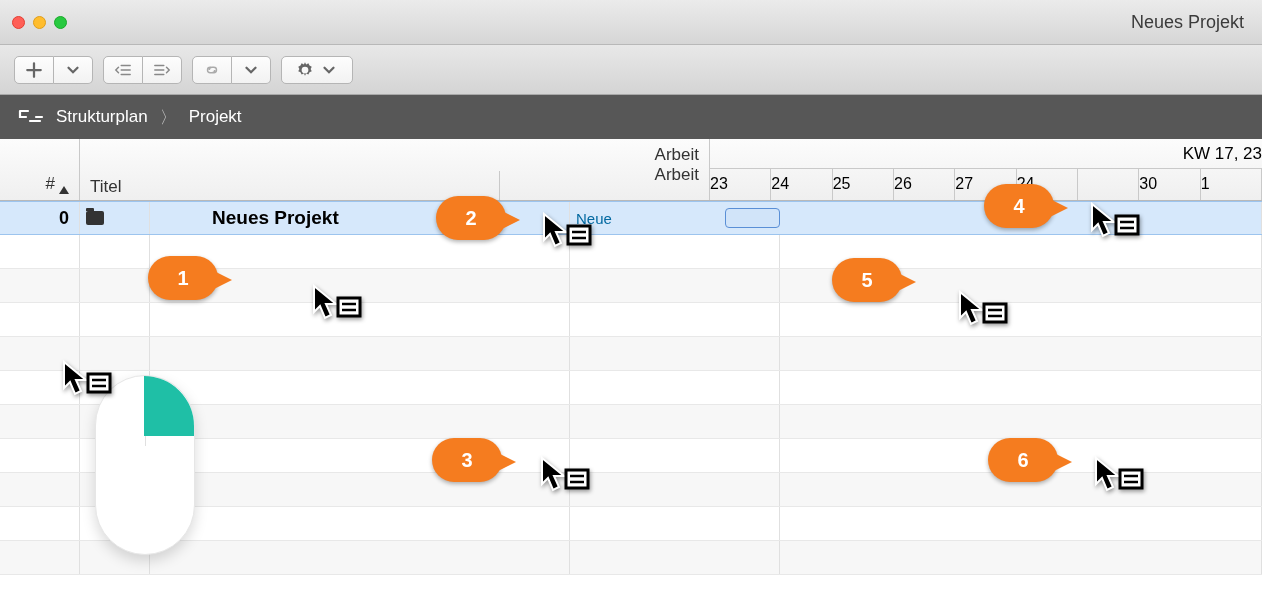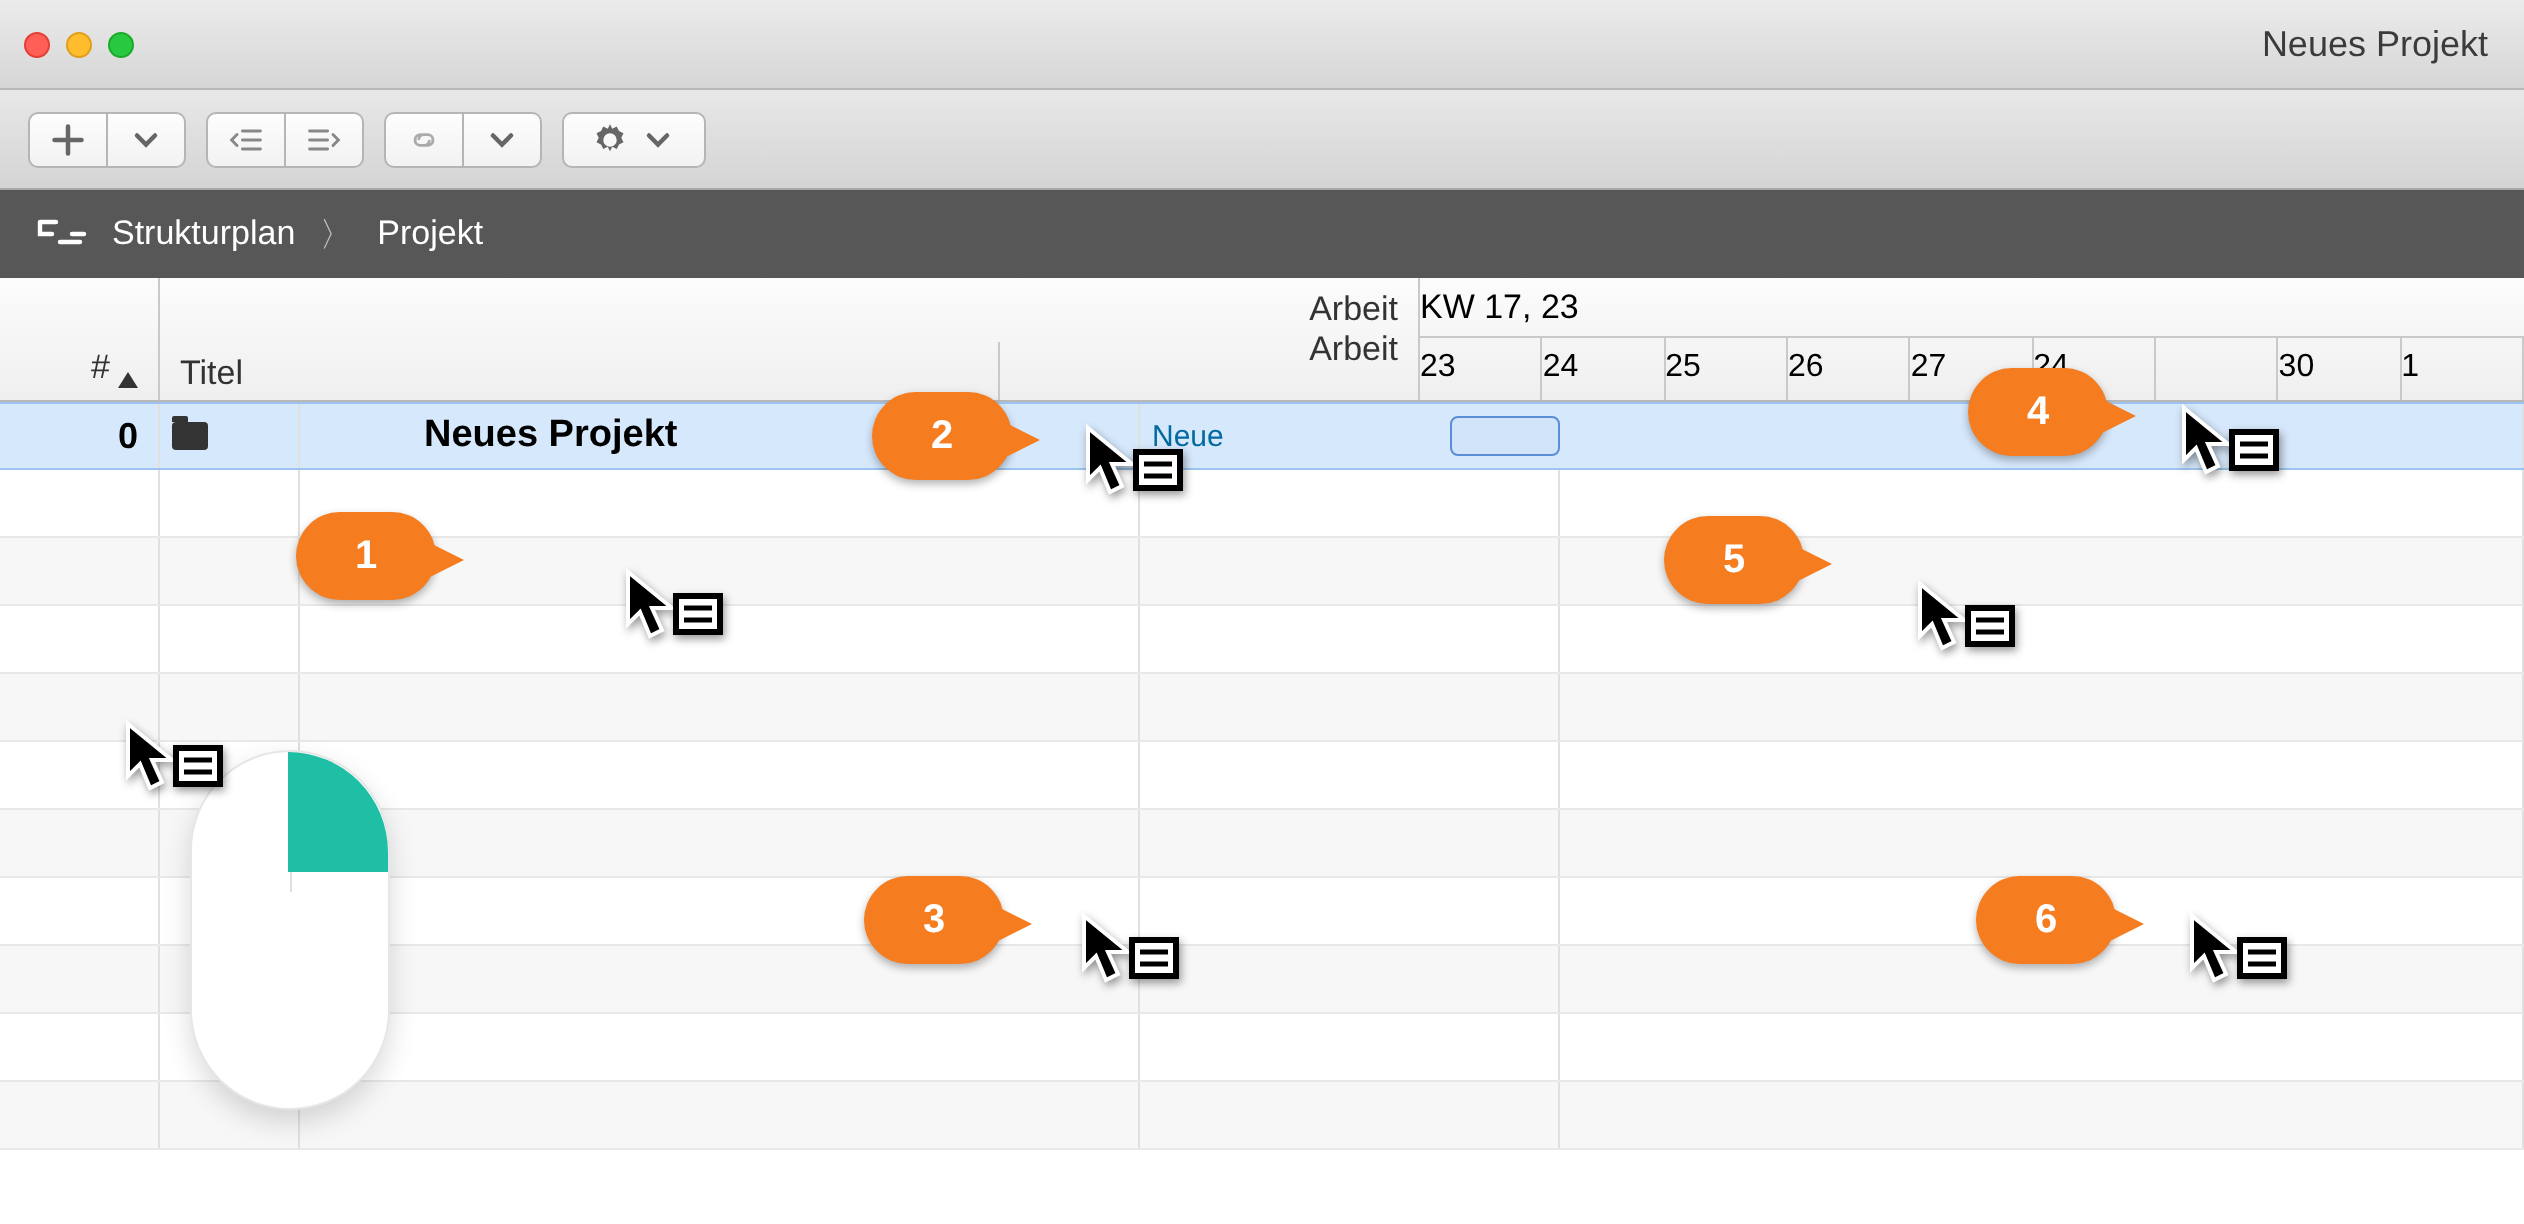--- a/index.html
+++ b/index.html
@@ -27,21 +27,21 @@
   .crumb-sep { color: #bfbfbf; }
 
   
   .theader { display: flex; height: 62px; background: linear-gradient(#fcfcfc,#efefef); border-bottom: 1px solid #b8b8b8; }
   .colh { border-right: 1px solid #c9c9c9; padding: 6px 10px; font-size: 17px; color: #333; display: flex; flex-direction: column; justify-content: flex-start; position: relative; }
   .colh.num { width: 80px; align-items: flex-end; flex-direction: row; justify-content: flex-end; gap: 4px; }
   .colh.info{ width: 70px; }
   .colh.titl{ width: 420px; margin-top: 32px; }
   .colh.vorg{ width: 210px; align-items: flex-end; }
   .gantth { flex: 1; display: flex; flex-direction: column; }
-  .gweek { text-align: left; font-size: 17px; height: 30px; line-height: 30px; border-bottom: 1px solid #c9c9c9; }
+  .gweek { text-align: right; font-size: 17px; height: 30px; line-height: 30px; border-bottom: 1px solid #c9c9c9; }
   .gdays { display: flex; flex: 1; }
   .gday { flex: 1; border-right: 1px solid #c9c9c9; font-size: 16px; line-height: 30px; }
   .sort-tri { width:0;height:0;border-left:5px solid transparent;border-right:5px solid transparent;border-bottom:8px solid #333; display:inline-block;}
 
   
   .tbody { position: relative; }
   .row { height: 34px; display: flex; align-items: center; border-bottom: 1px solid #e8e8e8; }
   .row.striped:nth-child(odd){ background:#f7f7f7;}
   .row.selected { background: #d6e8fb; border-top:1px solid #9cc4ee; border-bottom:1px solid #9cc4ee; }
   .cell { border-right: 1px solid #e0e0e0; height: 100%; display:flex; align-items:center; }

